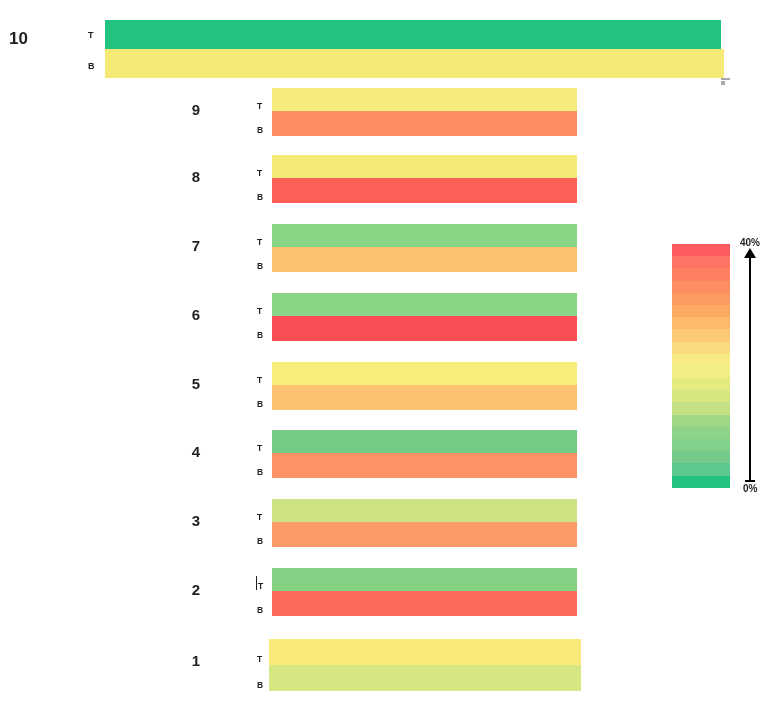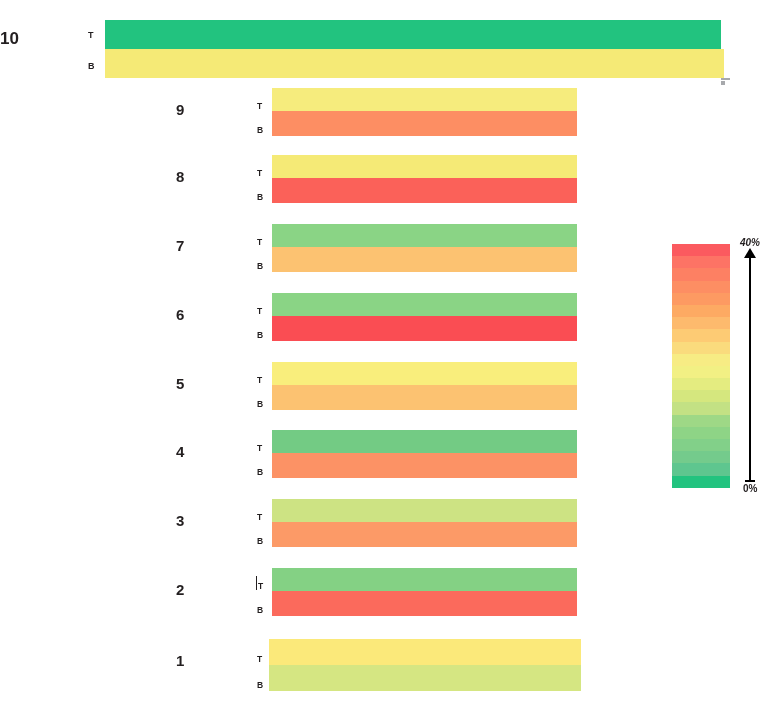--- a/index.html
+++ b/index.html
@@ -9,20 +9,21 @@
   }
   .stage{position:absolute;left:0;top:0;width:761px;height:716px;}
 
   
   .rowgroup{position:absolute;}
   .row-number{
     position:absolute;
     font-family:"Liberation Sans",sans-serif;
     font-weight:bold;
     color:#231f20;
+    text-align:right;
     line-height:1;
     white-space:nowrap;
   }
   .tb-label{
     position:absolute;
     font-family:"Liberation Sans",sans-serif;
     font-weight:bold;
     color:#231f20;
     line-height:1;
     white-space:nowrap;
@@ -69,21 +70,21 @@
     border-bottom:10px solid #000;
   }
   .legend-axis .tickbase{
     position:absolute;left:6px;top:236px;width:10px;height:2px;background:#000;
   }
   .legend-label{
     position:absolute;left:0;
     font-family:"Liberation Sans",sans-serif;
     font-size:10px;font-weight:bold;color:#231f20;white-space:nowrap;
   }
-  .legend-label.top{top:44px;left:114px;font-style:italic;}
+  .legend-label.top{top:44px;left:114px;}
   .legend-label.bottom{top:290px;left:117px;}
 </style>
 </head>
 <body>
 
 <div class="stage">
 
   <div class="rowgroup" style="left:0px;top:20px;width:725px;height:60px;">
     <div class="row-number" style="left:0px;top:10px;width:28px;font-size:17px;">10</div>
 

